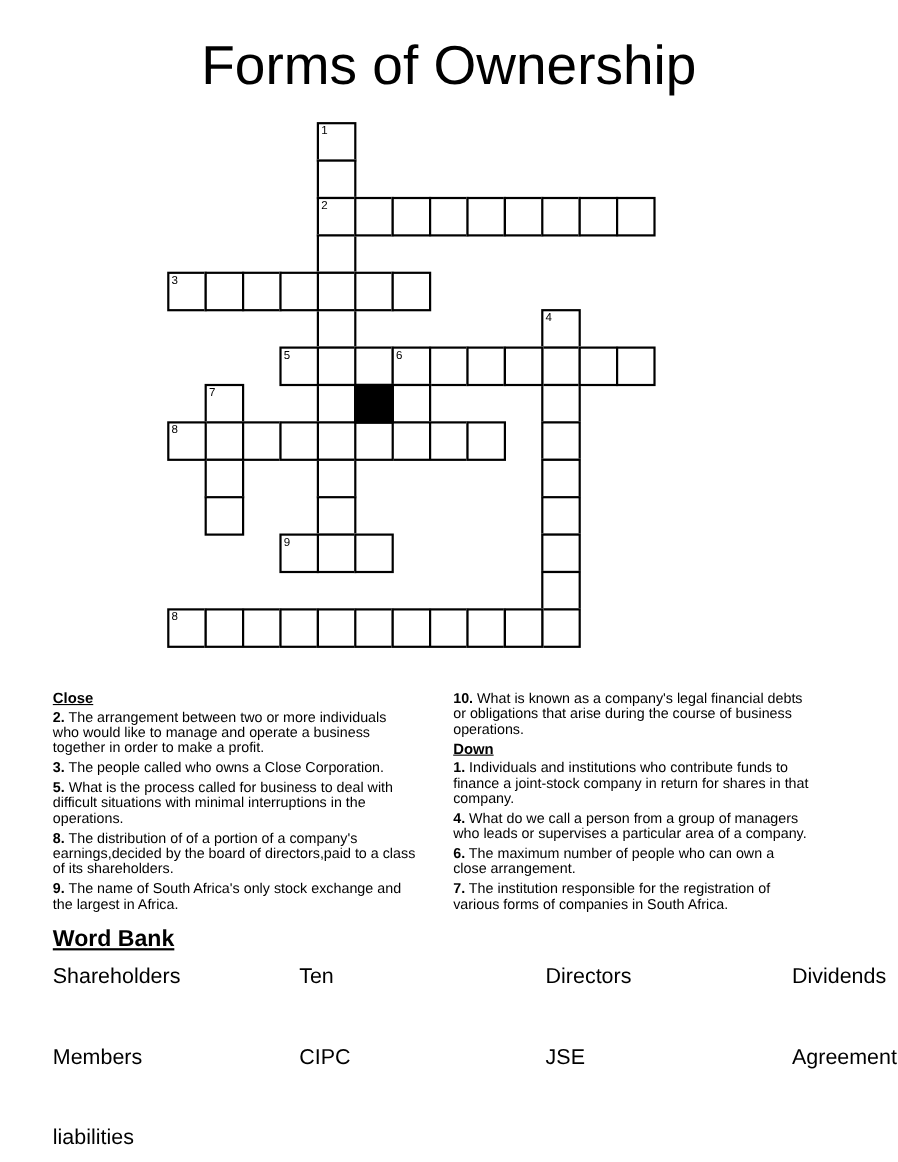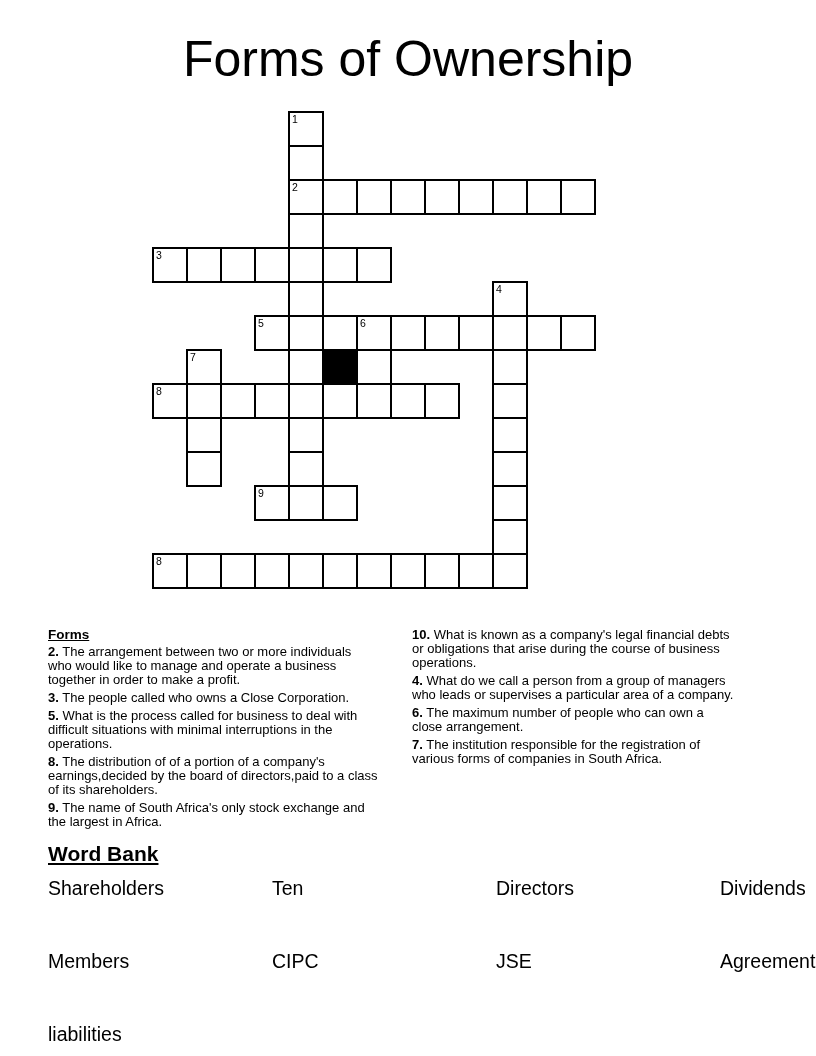--- a/index.html
+++ b/index.html
@@ -145,39 +145,43 @@
       <div class="cell" style="left: 288px; top: 553px; width: 36px; height: 36px;"></div>
       <div class="cell" style="left: 322px; top: 553px; width: 36px; height: 36px;"></div>
       <div class="cell" style="left: 356px; top: 553px; width: 36px; height: 36px;"></div>
       <div class="cell" style="left: 390px; top: 553px; width: 36px; height: 36px;"></div>
       <div class="cell" style="left: 424px; top: 553px; width: 36px; height: 36px;"></div>
       <div class="cell" style="left: 458px; top: 553px; width: 36px; height: 36px;"></div>
       <div class="cell black" style="left: 322px; top: 349px; width: 36px; height: 36px;"></div>
     </div>
 
   <div class="clue-col left">
-    <div class="clue-heading">Forms</div>
+    <div class="clue-heading">Close</div>
     <p class="clue"><span class="num">2.</span> <span>The arrangement between two or more individuals
 who would like to manage and operate a business
 together in order to make a profit.</span></p>
     <p class="clue"><span class="num">3.</span> <span>The people called who owns a Close Corporation.</span></p>
     <p class="clue"><span class="num">5.</span> <span>What is the process called for business to deal with
 difficult situations with minimal interruptions in the
 operations.</span></p>
     <p class="clue"><span class="num">8.</span> <span>The distribution of of a portion of a company's
 earnings,decided by the board of directors,paid to a class
 of its shareholders.</span></p>
     <p class="clue"><span class="num">9.</span> <span>The name of South Africa's only stock exchange and
 the largest in Africa.</span></p>
   </div>
 
   <div class="clue-col right">
     <p class="clue"><span class="num">10.</span> <span>What is known as a company's legal financial debts
 or obligations that arise during the course of business
 operations.</span></p>
+    <div class="clue-heading">Down</div>
+    <p class="clue"><span class="num">1.</span> <span>Individuals and institutions who contribute funds to
+finance a joint-stock company in return for shares in that
+company.</span></p>
     <p class="clue"><span class="num">4.</span> <span>What do we call a person from a group of managers
 who leads or supervises a particular area of a company.</span></p>
     <p class="clue"><span class="num">6.</span> <span>The maximum number of people who can own a
 close arrangement.</span></p>
     <p class="clue"><span class="num">7.</span> <span>The institution responsible for the registration of
 various forms of companies in South Africa.</span></p>
   </div>
 
   <div class="wordbank">
     <div class="wb-heading">Word Bank</div>

